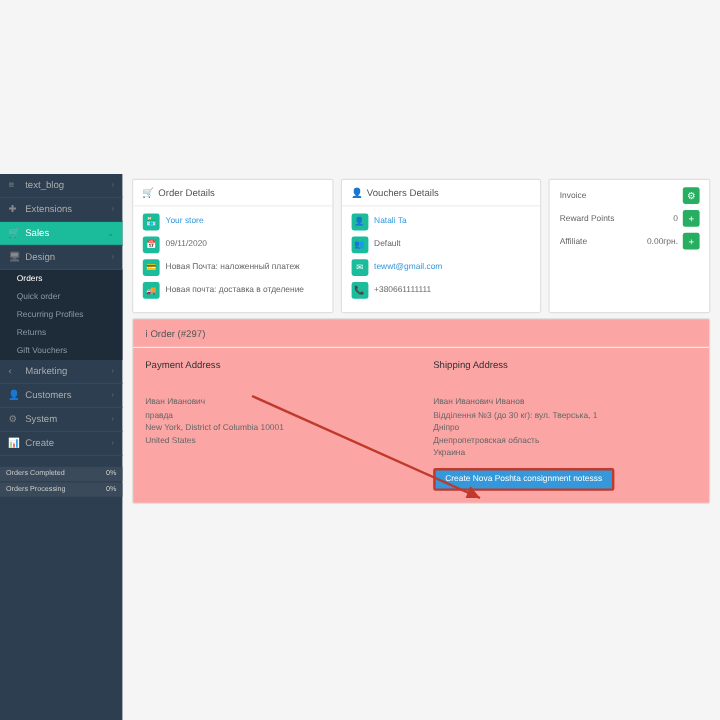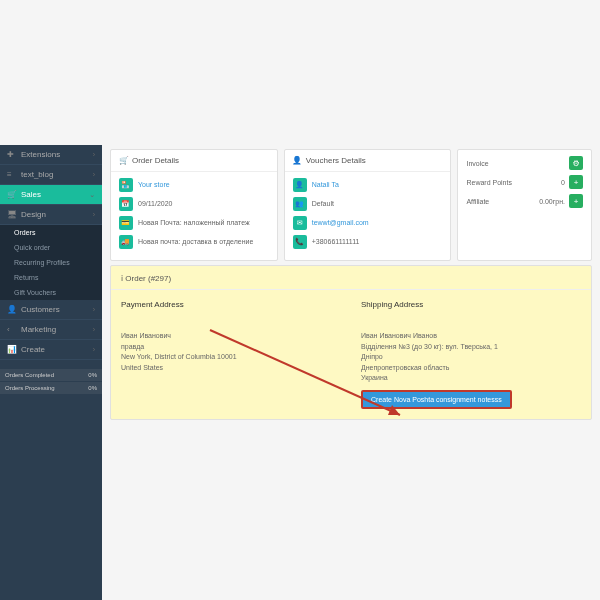--- a/index.html
+++ b/index.html
@@ -20,63 +20,67 @@
 .panel-h .icon{margin-right:3px;color:#888}
 .panel-b{padding:6px 8px}
 .drow{display:flex;align-items:center;gap:5px;margin-bottom:5px}
 .sq{width:14px;height:14px;background:#1abc9c;color:#fff;display:flex;align-items:center;justify-content:center;font-size:7px;border-radius:2px;flex-shrink:0}
 .dtext{font-size:7px;color:#666;line-height:1.3}
 .dtext.link{color:#3498db}
 .opt-row{display:flex;align-items:center;justify-content:space-between;margin-bottom:5px;gap:4px}
 .opt-label{font-size:7px;color:#666;flex:1}
 .opt-val{font-size:7px;color:#666;width:30px;text-align:right}
 .opt-btn{width:14px;height:14px;background:#27ae60;color:#fff;font-size:8px;display:flex;align-items:center;justify-content:center;border-radius:2px}
-.card{background:#fef9c3;border:1px solid #e0e0e0;border-radius:2px}
+.card{background:#fca5a5;border:1px solid #e0e0e0;border-radius:2px}
 .card-h{padding:6px 10px;border-bottom:1px solid #eee;font-size:8px;color:#555}
 .card-b{padding:10px;display:flex;gap:20px}
 .addr-block{flex:1}
 .addr-title{font-size:8px;font-weight:normal;color:#333;margin-bottom:22px}
 .addr-text{font-size:7px;color:#666;line-height:1.5}
 .btn-blue{background:#3498db;color:#fff;font-size:7px;padding:4px 8px;border:2px solid #c0392b;border-radius:2px;display:inline-block;margin-top:6px;cursor:pointer}
 .arrow-wrap{position:absolute;top:320px;left:200px;pointer-events:none}
 .arrow-line{stroke:#c0392b;stroke-width:2;fill:none}
 .arrow-head{fill:#c0392b}
 </style>
 </head>
 <body>
 
 <div class="page">
   <div class="sidebar">
     <div class="sb-item">
-        <span><span class="icon">✚</span><span>Extensions</span></span>
+        <span><span class="icon">≡</span><span>text_blog</span></span>
         <span class="chev">›</span>
       </div>
     <div class="sb-item">
-        <span><span class="icon">≡</span><span>text_blog</span></span>
+        <span><span class="icon">✚</span><span>Extensions</span></span>
         <span class="chev">›</span>
       </div>
     <div class="sb-item active">
         <span><span class="icon">🛒</span><span>Sales</span></span>
         <span class="chev">⌄</span>
       </div>
     <div class="sb-item">
         <span><span class="icon">🖥</span><span>Design</span></span>
         <span class="chev">›</span>
       </div>
     <div class="sb-sub sel"><span>Orders</span></div>
     <div class="sb-sub"><span>Quick order</span></div>
     <div class="sb-sub"><span>Recurring Profiles</span></div>
     <div class="sb-sub"><span>Returns</span></div>
     <div class="sb-sub"><span>Gift Vouchers</span></div>
     <div class="sb-item">
+        <span><span class="icon">‹</span><span>Marketing</span></span>
+        <span class="chev">›</span>
+      </div>
+    <div class="sb-item">
         <span><span class="icon">👤</span><span>Customers</span></span>
         <span class="chev">›</span>
       </div>
     <div class="sb-item">
-        <span><span class="icon">‹</span><span>Marketing</span></span>
+        <span><span class="icon">⚙</span><span>System</span></span>
         <span class="chev">›</span>
       </div>
     <div class="sb-item">
         <span><span class="icon">📊</span><span>Create</span></span>
         <span class="chev">›</span>
       </div>
     <div style="height:8px"></div>
     <div class="sb-stat">
         <span>Orders Completed</span>
         <span>0%</span>

